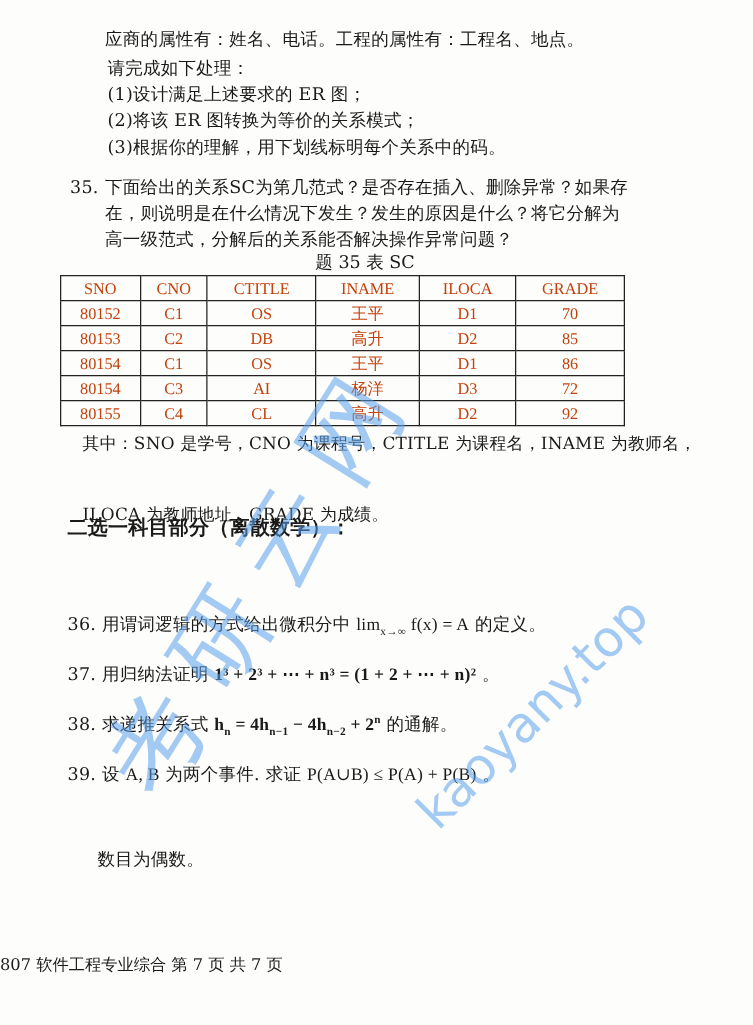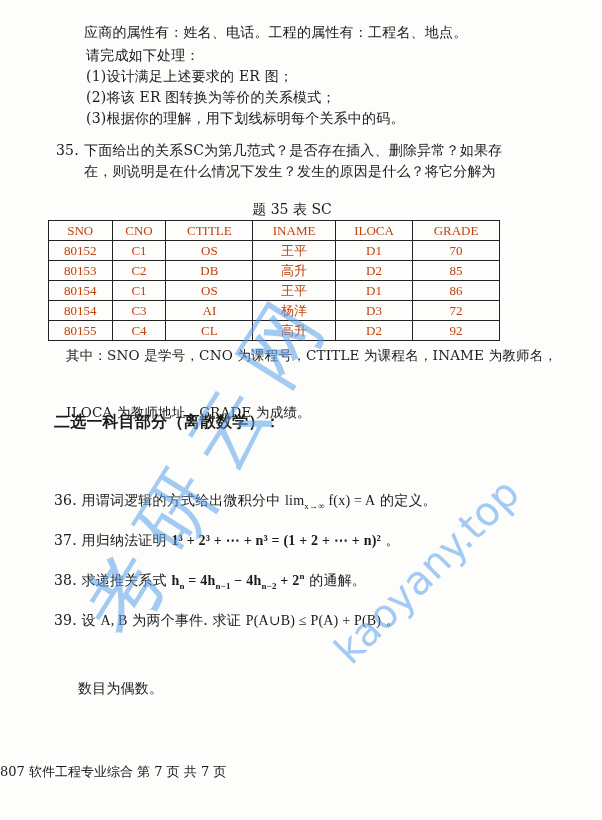--- a/index.html
+++ b/index.html
@@ -35,20 +35,21 @@
 
   <div class="line" style="left:84px; top:22px;">应商的属性有：姓名、电话。工程的属性有：工程名、地点。</div>
   <div class="line" style="left:86px; top:45px;">请完成如下处理：</div>
   <div class="line" style="left:86px; top:66px;">(1)设计满足上述要求的 ER 图；</div>
   <div class="line" style="left:86px; top:87px;">(2)将该 ER 图转换为等价的关系模式；</div>
   <div class="line" style="left:86px; top:108px;">(3)根据你的理解，用下划线标明每个关系中的码。</div>
 
   <div class="line" style="left:56px; top:140px;">35.</div>
   <div class="line" style="left:84px; top:140px;">下面给出的关系SC为第几范式？是否存在插入、删除异常？如果存</div>
   <div class="line" style="left:84px; top:161px;">在，则说明是在什么情况下发生？发生的原因是什么？将它分解为</div>
+  <div class="line" style="left:84px; top:182px;">高一级范式，分解后的关系能否解决操作异常问题？</div>
   <div class="caption">题 35 表  SC</div>
 
   <table class="sc">
     <thead>
       <tr>
         <th>SNO</th>
         <th>CNO</th>
         <th>CTITLE</th>
         <th>INAME</th>
         <th>ILOCA</th>

